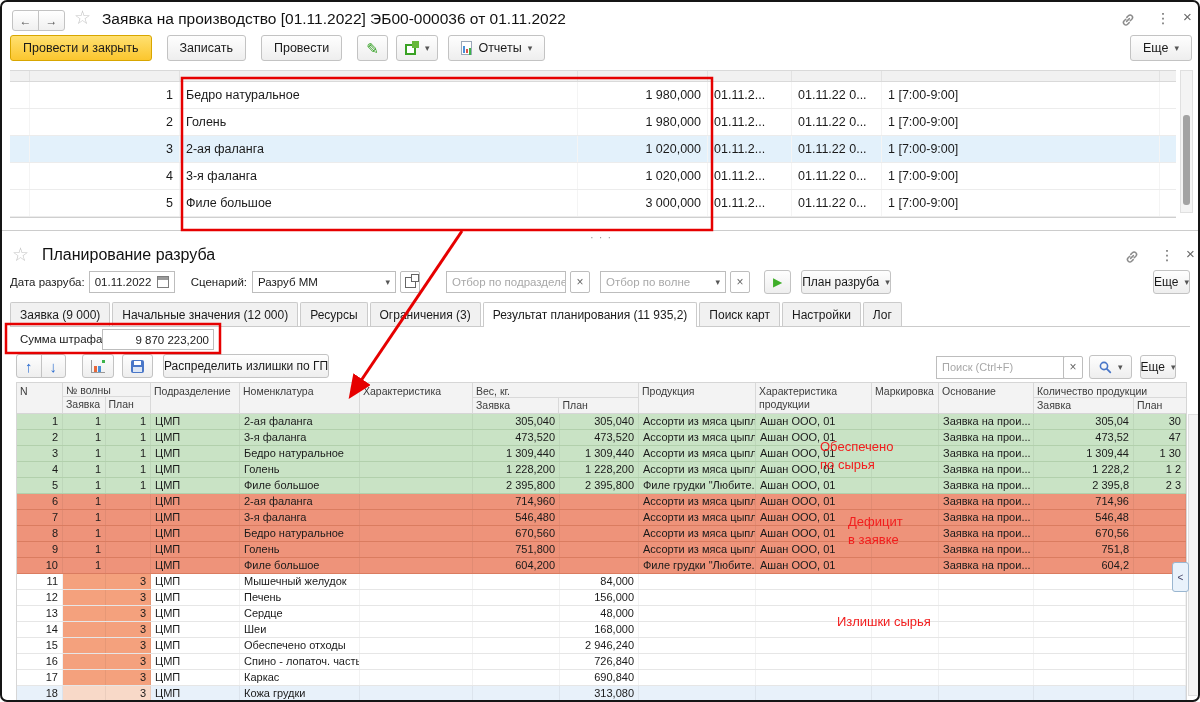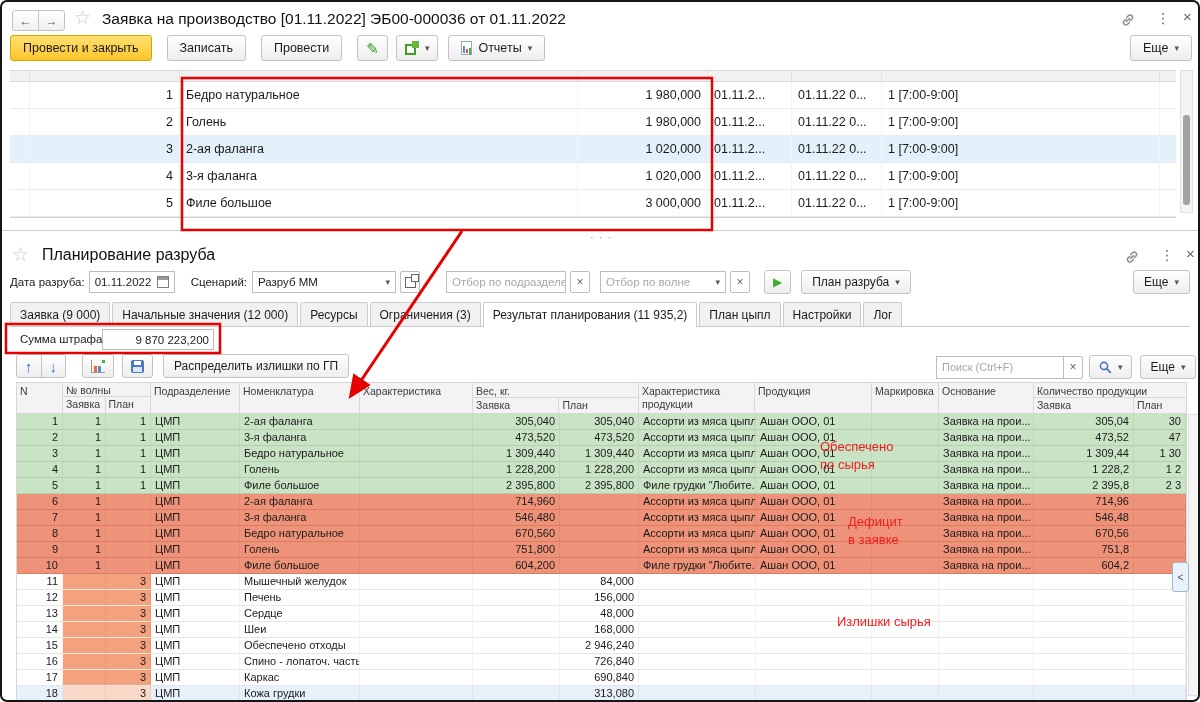--- a/index.html
+++ b/index.html
@@ -3,21 +3,21 @@
 <meta charset="utf-8">
 <style>
   html,body{margin:0;padding:0;background:#fff;}
   .screen{position:relative;width:1196px;height:698px;border:2px solid #151515;border-radius:7px;
           background:#fff;overflow:hidden;font-family:"Liberation Sans",sans-serif;color:#1a1a1a;}
   .abs{position:absolute;}
 
   
   .btn{height:26px;border:1px solid #c3c3c3;border-radius:3px;background:linear-gradient(#fefefe,#eeeeee);
        font-size:12.5px;padding:0 12px;display:inline-flex;align-items:center;gap:6px;color:#1a1a1a;box-sizing:border-box;white-space:nowrap;}
-  .btn.small{height:24px;font-size:12px;padding:0 10px;}
+  .btn.small{height:24px;font-size:12px;padding:0 0;}
   .btn.icononly{padding:0 8px;}
   .btn-primary{background:linear-gradient(#ffe070,#fbc62e);border-color:#d8a600;font-weight:400;}
   .arrow{font-size:9px;color:#555;}
   .input{height:22px;border:1px solid #bdbdbd;background:#fff;display:inline-flex;align-items:center;
          padding:0 5px;font-size:11.5px;box-sizing:border-box;white-space:nowrap;overflow:hidden;}
   .placeholder{color:#a8a8a8;}
   .xbtn{width:20px;height:22px;border:1px solid #bdbdbd;border-radius:2px;display:inline-flex;align-items:center;
         justify-content:center;color:#666;font-size:12px;background:#fff;box-sizing:border-box;}
   .winicon{color:#666;font-size:14px;line-height:14px;}
   .star{color:#c4c4c4;font-size:19px;line-height:19px;}
@@ -267,21 +267,21 @@
         <span class="arrow">▾</span>
       </span>
   </div>
 
   <div class="tabs">
     <span class="tab">Заявка (9 000)</span>
     <span class="tab">Начальные значения (12 000)</span>
     <span class="tab">Ресурсы</span>
     <span class="tab">Ограничения (3)</span>
     <span class="tab active">Результат планирования (11 935,2)</span>
-    <span class="tab">План цыпл</span>
+    <span class="tab">Поиск карт</span>
     <span class="tab">Настройки</span>
     <span class="tab">Лог</span>
   </div>
 
   <span class="abs ctrl-label" style="left:18px;top:331px;">Сумма штрафа:</span>
   <span class="penalty-field">
       <span>9 870 223,200</span>
     </span>
 
   <div class="abs" style="left:14px;top:352px;display:flex;align-items:center;">
@@ -331,22 +331,22 @@
     <div class="bhc" style="width:89px;">Подразделение</div>
     <div class="bhc" style="width:120px;">Номенклатура</div>
     <div class="bhc" style="width:113px;">Характеристика</div>
     <div class="bh-group" style="width:166px;">
       <div class="bh-gtop">Вес, кг.</div>
       <div class="bh-gsub">
         <span style="width:87px;">Заявка</span>
         <span style="width:79px;">План</span>
       </div>
     </div>
+    <div class="bhc" style="width:117px;">Продукция</div>
     <div class="bhc wrap" style="width:116px;">Характеристика продукции</div>
-    <div class="bhc" style="width:117px;">Продукция</div>
     <div class="bhc" style="width:67px;">Маркировка</div>
     <div class="bhc" style="width:95px;">Основание</div>
     <div class="bh-group" style="width:152px;border-right:none;">
       <div class="bh-gtop">Количество продукции</div>
       <div class="bh-gsub">
         <span style="width:100px;">Заявка</span>
         <span style="width:52px;">План</span>
       </div>
     </div>
   </div>

